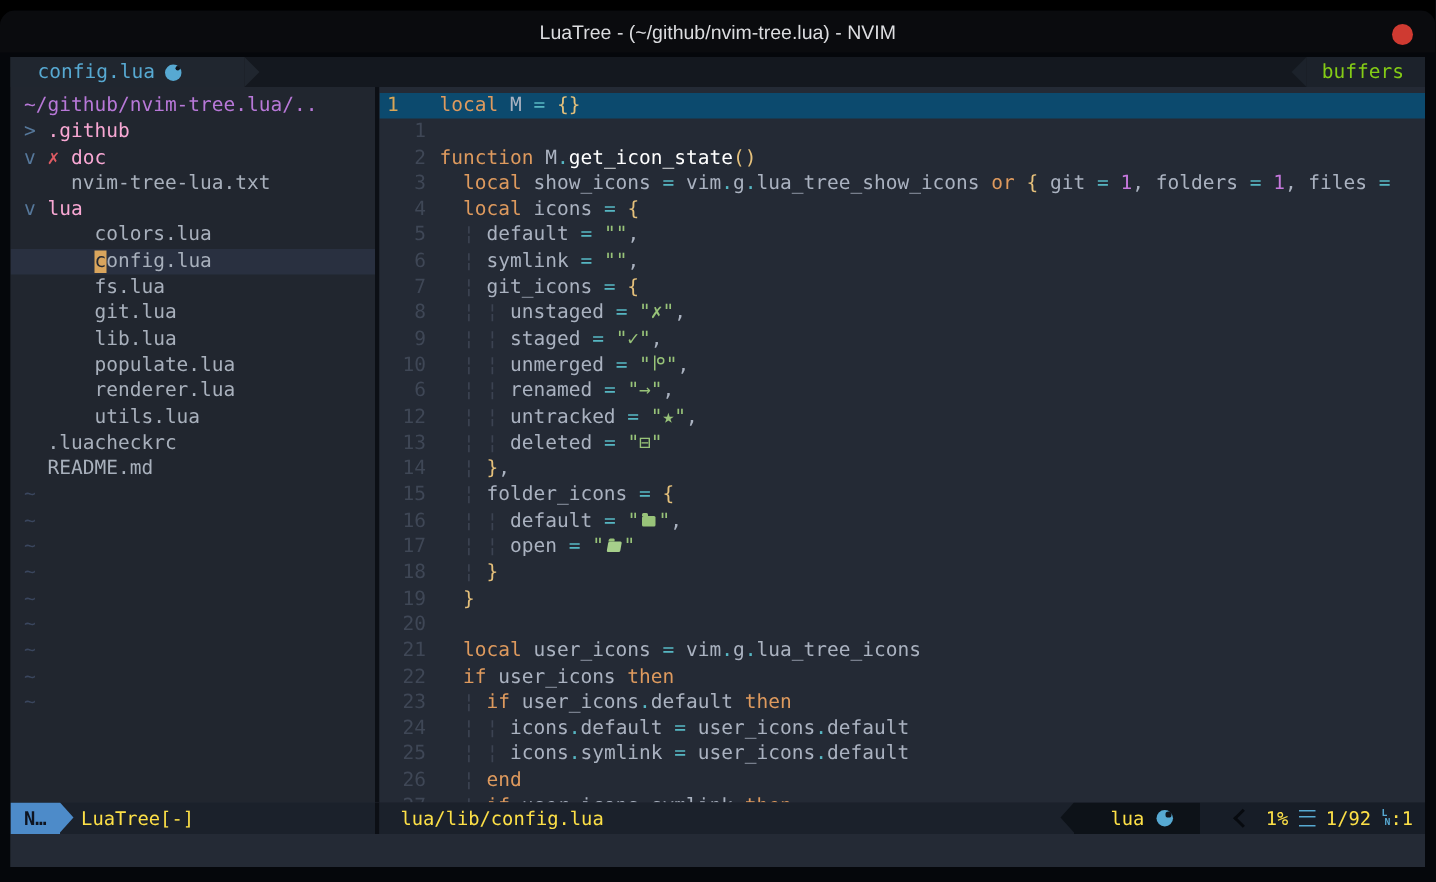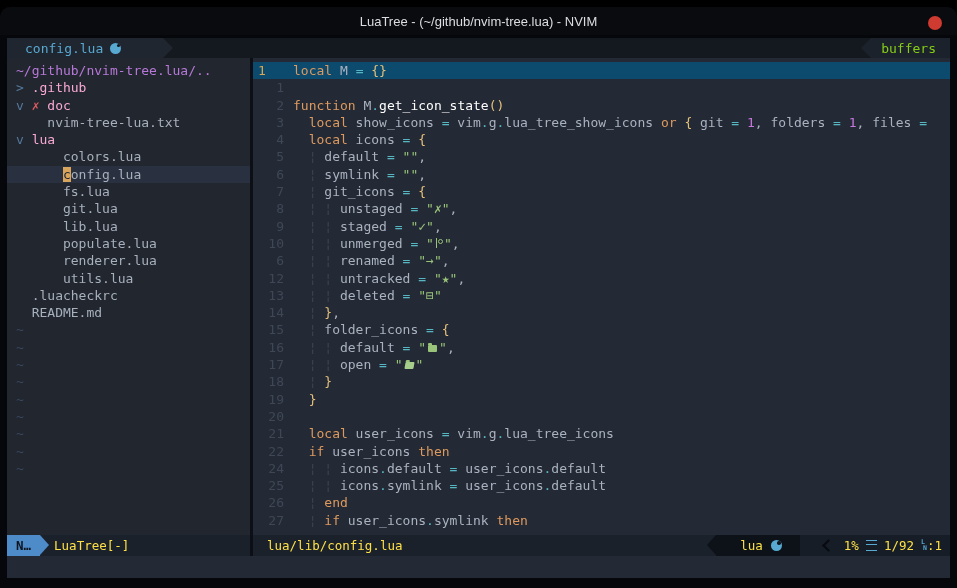--- a/index.html
+++ b/index.html
@@ -173,20 +173,21 @@
           <div class="c-row"><span class="c-num">13</span><span class="sg-f">  </span><span class="sg-g">¦</span><span class="sg-f"> </span><span class="sg-g">¦</span><span class="sg-f"> deleted </span><span class="sg-o">=</span><span class="sg-f"> </span><span class="sg-s">"⊟"</span></div>
           <div class="c-row"><span class="c-num">14</span><span class="sg-f">  </span><span class="sg-g">¦</span><span class="sg-f"> </span><span class="sg-b">}</span><span class="sg-f">,</span></div>
           <div class="c-row"><span class="c-num">15</span><span class="sg-f">  </span><span class="sg-g">¦</span><span class="sg-f"> folder_icons </span><span class="sg-o">=</span><span class="sg-f"> </span><span class="sg-b">{</span></div>
           <div class="c-row"><span class="c-num">16</span><span class="sg-f">  </span><span class="sg-g">¦</span><span class="sg-f"> </span><span class="sg-g">¦</span><span class="sg-f"> default </span><span class="sg-o">=</span><span class="sg-f"> </span><span class="sg-s">"</span><span class="i-folder-closed"></span><span class="sg-s">"</span><span class="sg-f">,</span></div>
           <div class="c-row"><span class="c-num">17</span><span class="sg-f">  </span><span class="sg-g">¦</span><span class="sg-f"> </span><span class="sg-g">¦</span><span class="sg-f"> open </span><span class="sg-o">=</span><span class="sg-f"> </span><span class="sg-s">"</span><span class="i-folder-open"></span><span class="sg-s">"</span></div>
           <div class="c-row"><span class="c-num">18</span><span class="sg-f">  </span><span class="sg-g">¦</span><span class="sg-f"> </span><span class="sg-b">}</span></div>
           <div class="c-row"><span class="c-num">19</span><span class="sg-f">  </span><span class="sg-b">}</span></div>
           <div class="c-row"><span class="c-num">20</span></div>
           <div class="c-row"><span class="c-num">21</span><span class="sg-f">  </span><span class="sg-k">local</span><span class="sg-f"> user_icons </span><span class="sg-o">=</span><span class="sg-f"> vim</span><span class="sg-o">.</span><span class="sg-f">g</span><span class="sg-o">.</span><span class="sg-f">lua_tree_icons</span></div>
           <div class="c-row"><span class="c-num">22</span><span class="sg-f">  </span><span class="sg-k">if</span><span class="sg-f"> user_icons </span><span class="sg-k">then</span></div>
+          <div class="c-row"><span class="c-num">23</span><span class="sg-f">  </span><span class="sg-g">¦</span><span class="sg-f"> </span><span class="sg-k">if</span><span class="sg-f"> user_icons</span><span class="sg-o">.</span><span class="sg-f">default </span><span class="sg-k">then</span></div>
           <div class="c-row"><span class="c-num">24</span><span class="sg-f">  </span><span class="sg-g">¦</span><span class="sg-f"> </span><span class="sg-g">¦</span><span class="sg-f"> icons</span><span class="sg-o">.</span><span class="sg-f">default </span><span class="sg-o">=</span><span class="sg-f"> user_icons</span><span class="sg-o">.</span><span class="sg-f">default</span></div>
           <div class="c-row"><span class="c-num">25</span><span class="sg-f">  </span><span class="sg-g">¦</span><span class="sg-f"> </span><span class="sg-g">¦</span><span class="sg-f"> icons</span><span class="sg-o">.</span><span class="sg-f">symlink </span><span class="sg-o">=</span><span class="sg-f"> user_icons</span><span class="sg-o">.</span><span class="sg-f">default</span></div>
           <div class="c-row"><span class="c-num">26</span><span class="sg-f">  </span><span class="sg-g">¦</span><span class="sg-f"> </span><span class="sg-k">end</span></div>
           <div class="c-row"><span class="c-num">27</span><span class="sg-f">  </span><span class="sg-g">¦</span><span class="sg-f"> </span><span class="sg-k">if</span><span class="sg-f"> user_icons</span><span class="sg-o">.</span><span class="sg-f">symlink </span><span class="sg-k">then</span></div>
         </div>
     </div>
 
     <div class="statusline">
       <div class="sl-tree">
         <span class="sl-mode">N…</span>

